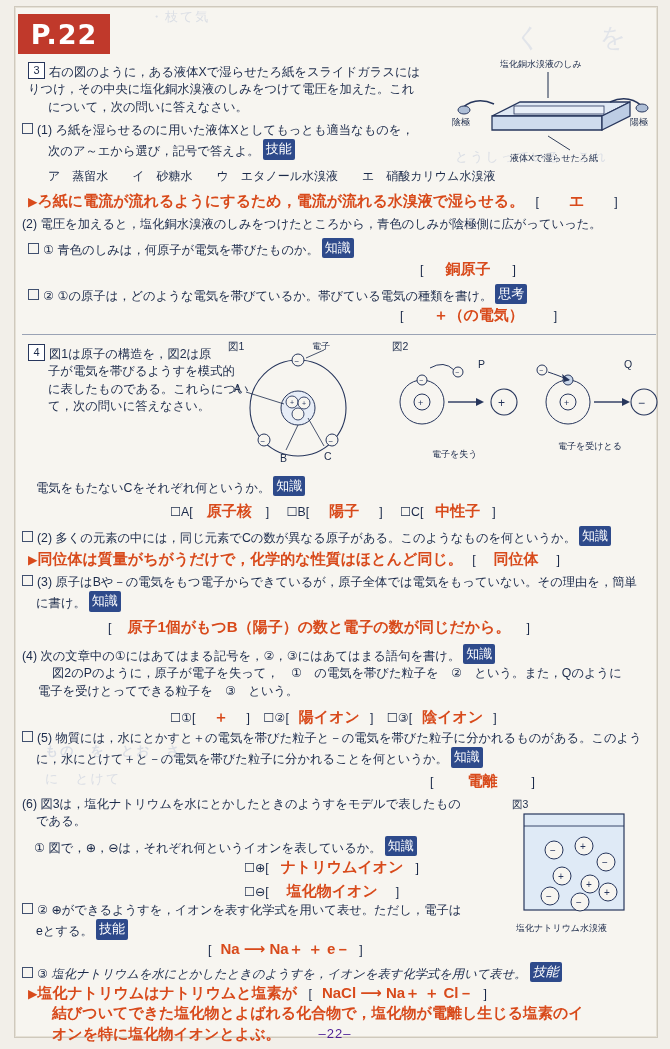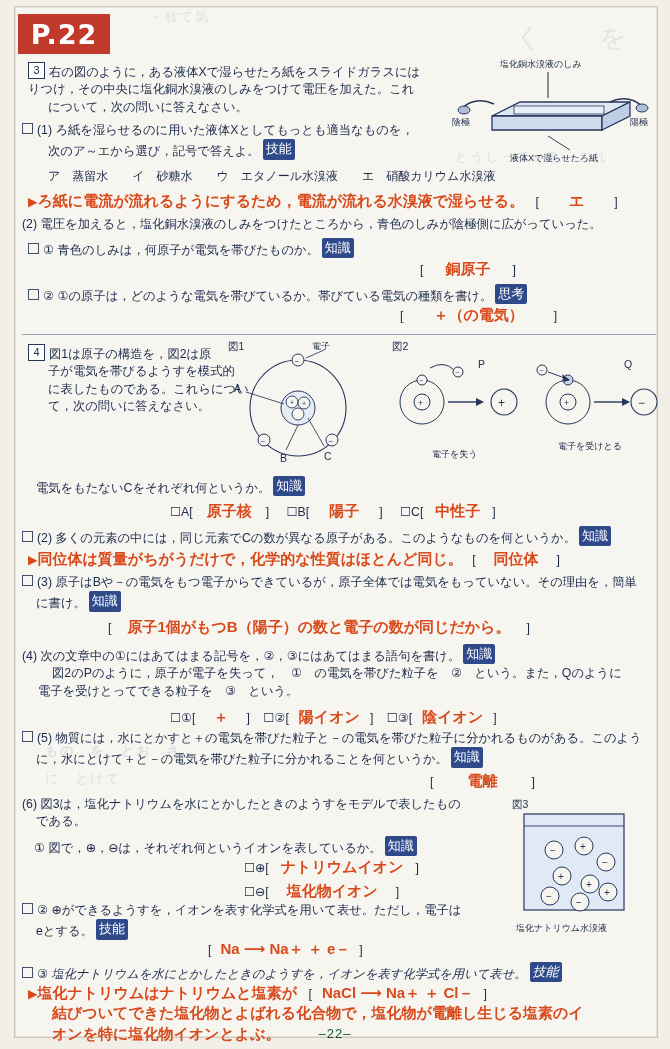--- a/index.html
+++ b/index.html
@@ -22,21 +22,21 @@
   .blk{position:absolute;font-size:12.3px;line-height:1.42;}
   .ansbig{color:#d84a1b;font-weight:bold;font-size:15px;}
   .tag{display:inline-block;background:#2e4a8b;color:#fff;font-size:13px;
        padding:1px 3px;border-radius:2px;vertical-align:2px;margin-left:3px;}
   .arrowred{color:#d84a1b;font-weight:bold;}
   .hr{position:absolute;left:22px;right:14px;border-top:1px solid #9aa3b5;}
   .fig{position:absolute;}
   .figlabel{font-size:10.5px;color:#1b2a4a;}
   .cap{font-size:9px;color:#1b2a4a;}
   .footer{position:absolute;left:0;right:0;bottom:8px;text-align:center;
-          font-size:13px;color:#14532d;letter-spacing:1px;}
+          font-size:13px;color:#4c1d95;letter-spacing:1px;}
   svg{display:block;overflow:visible;}
 </style>
 </head>
 <body>
 
 <div class="page">
  <div class="sheet"></div>
 
  <div class="ghost" style="left:150px;top:8px;">・枝て気</div>
  <div class="ghost" style="left:515px;top:20px;font-size:26px;color:#c8d0e2;">く　　を</div>

